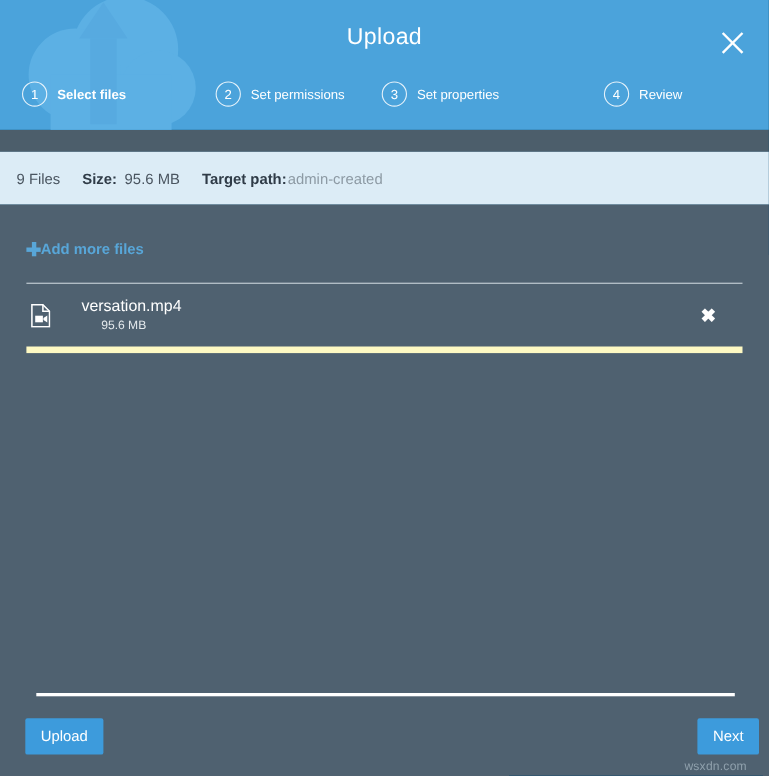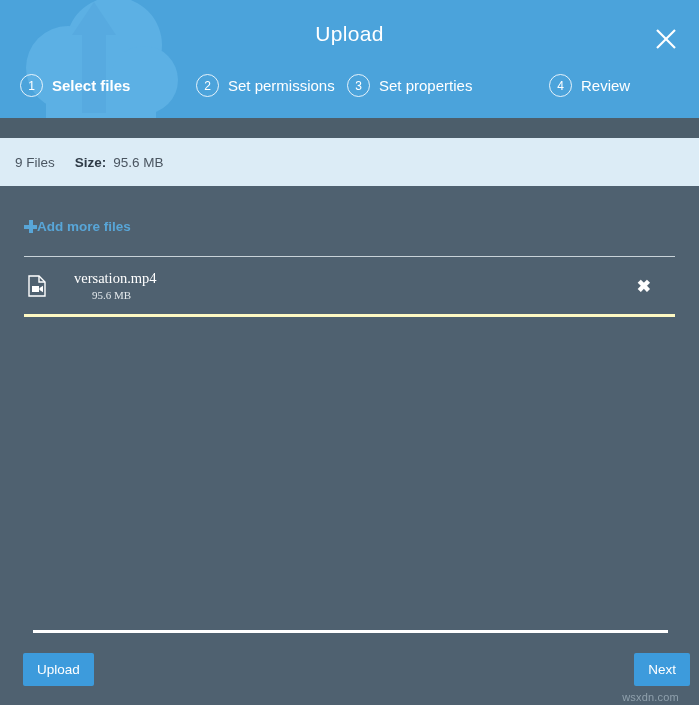--- a/index.html
+++ b/index.html
@@ -85,21 +85,21 @@
     border: 1px solid rgba(255,255,255,0.85);
     color: #ffffff;
     font-size: 12px;
     display: flex;
     align-items: center;
     justify-content: center;
     line-height: 1;
   }
   .step-label {
     color: #ffffff;
-    font-size: 15px;
+    font-size: 12px;
     font-weight: 400;
   }
   .step.active .step-label {
     font-weight: bold;
   }
   .step-1 { left: 20px; }
   .step-2 { left: 196px; }
   .step-3 { left: 347px; }
   .step-4 { left: 549px; }
 
@@ -163,24 +163,23 @@
   .plus-icon::before { left: 0; top: 4.5px; width: 13px; height: 4px; }
   .plus-icon::after  { top: 0; left: 4.5px; height: 13px; width: 4px; }
 
   .file-list {
     margin-top: 19px;
     border-top: 1px solid #c9d3d9;
   }
   .file-row {
     position: relative;
     height: 57px;
-    border-bottom: 3px solid #fef9c3;
-    display: flex;
-    align-items: center;
-    font-family: Liberation Serif, serif;
+    border-bottom: 6px solid #fef9c3;
+    display: flex;
+    align-items: center;
   }
   .file-icon {
     width: 22px;
     margin-left: 2px;
     display: flex;
     align-items: center;
     justify-content: center;
     flex: none;
   }
   .file-meta {
@@ -301,20 +300,24 @@
 
   <div class="dark-band"></div>
 
   <div class="info-bar">
     <div class="info-seg">
       <span class="info-val">9 Files</span>
     </div>
     <div class="info-seg">
       <span class="info-key">Size:</span>
       <span class="info-val">95.6 MB</span>
+    </div>
+    <div class="info-seg path">
+      <span class="info-key">Target path:</span>
+      <span class="info-val muted">admin-created</span>
     </div>
   </div>
 
   <div class="body-area">
 
     <div class="add-more">
       <span class="plus-icon"></span>
       <span>Add more files</span>
     </div>
 

